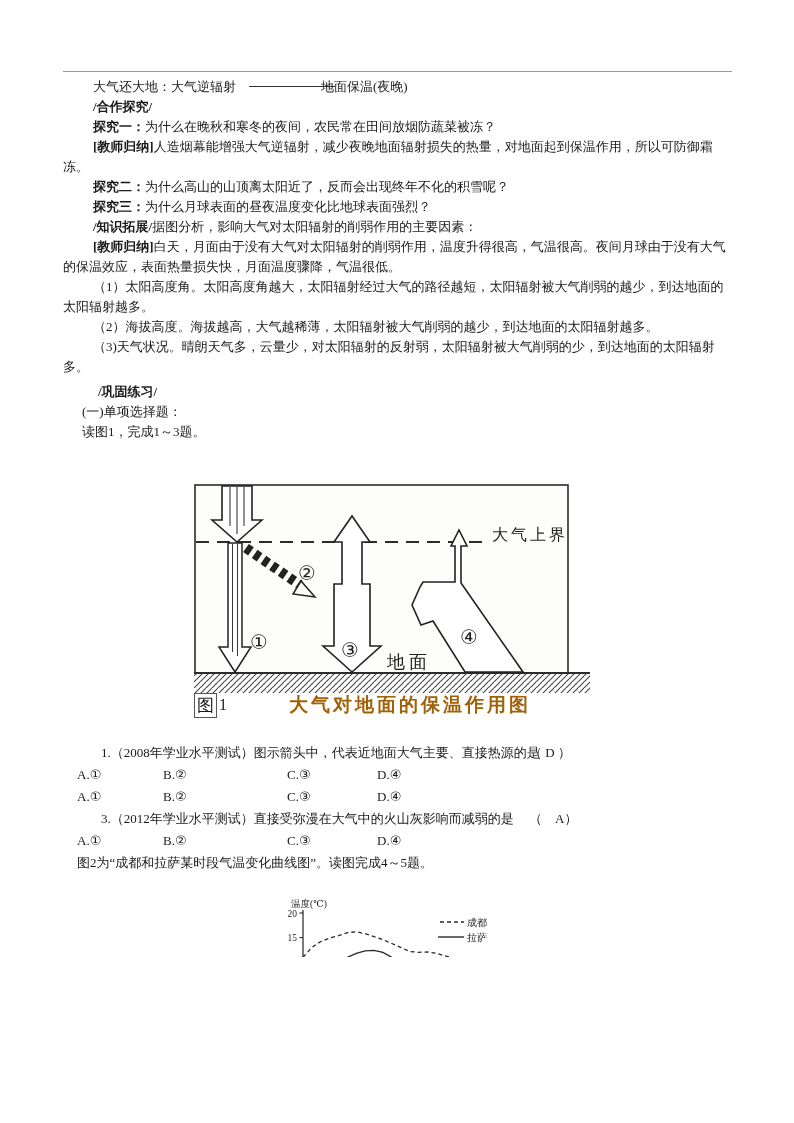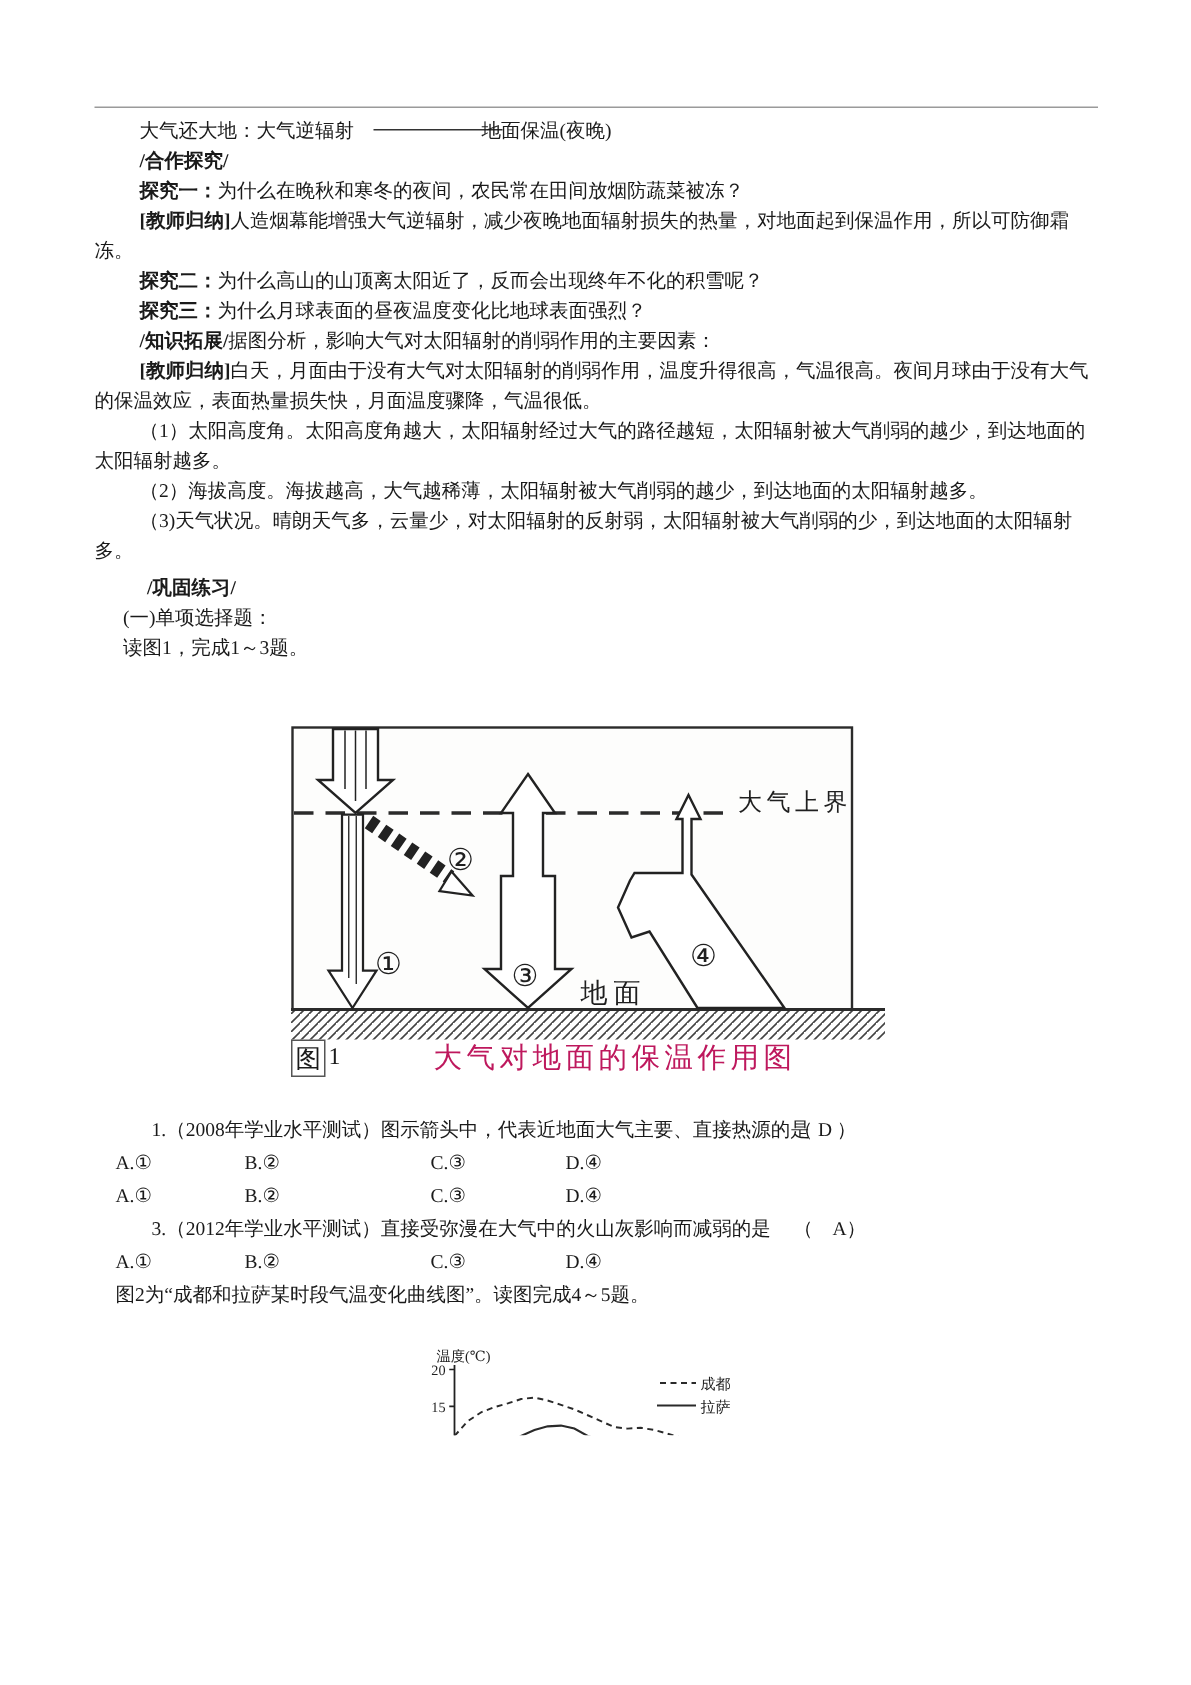--- a/index.html
+++ b/index.html
@@ -12,21 +12,21 @@
   .doc .b{font-weight:bold;}
   .arrow-line{display:inline-block;width:86px;border-top:1.2px solid #333;vertical-align:middle;margin-bottom:3px;}
   .post-strike{margin-left:-14px;}
   .ex-head{font-weight:bold;margin-top:5px !important;text-indent:35px !important;}
   .ex-sub{text-indent:19px !important;}
   
   .fig1{position:absolute;left:194px;top:484px;}
   .fig1-caption{position:absolute;left:194px;top:692px;width:396px;font-size:19px;display:flex;align-items:center;}
   .fig1-box{border:1px solid #555;padding:0 2px;font-size:17px;}
   .fig1-num{margin-left:2px;font-size:16px;}
-  .fig1-title{margin-left:62px;letter-spacing:3px;color:#be185d;}
+  .fig1-title{margin-left:62px;letter-spacing:3px;color:#a16207;font-weight:bold;}
   
   .questions{position:absolute;left:77px;top:742px;width:655px;font-size:13px;line-height:22px;}
   .q-stem{position:relative;margin-left:24px;}
   .q-answer{position:absolute;left:428px;top:0;}
   .q-options span{display:inline-block;}
   .opt-a{width:86px;} .opt-b{width:124px;} .opt-c{width:90px;}
   
   .fig4{position:absolute;left:278px;top:896px;}
   .fig4-caption{position:absolute;left:278px;top:1051px;width:285px;font-size:14px;letter-spacing:2px;font-weight:bold;}
   svg text{font-family:"Liberation Serif","DejaVu Serif","DejaVu Sans",serif;fill:#1f1f1f;}

